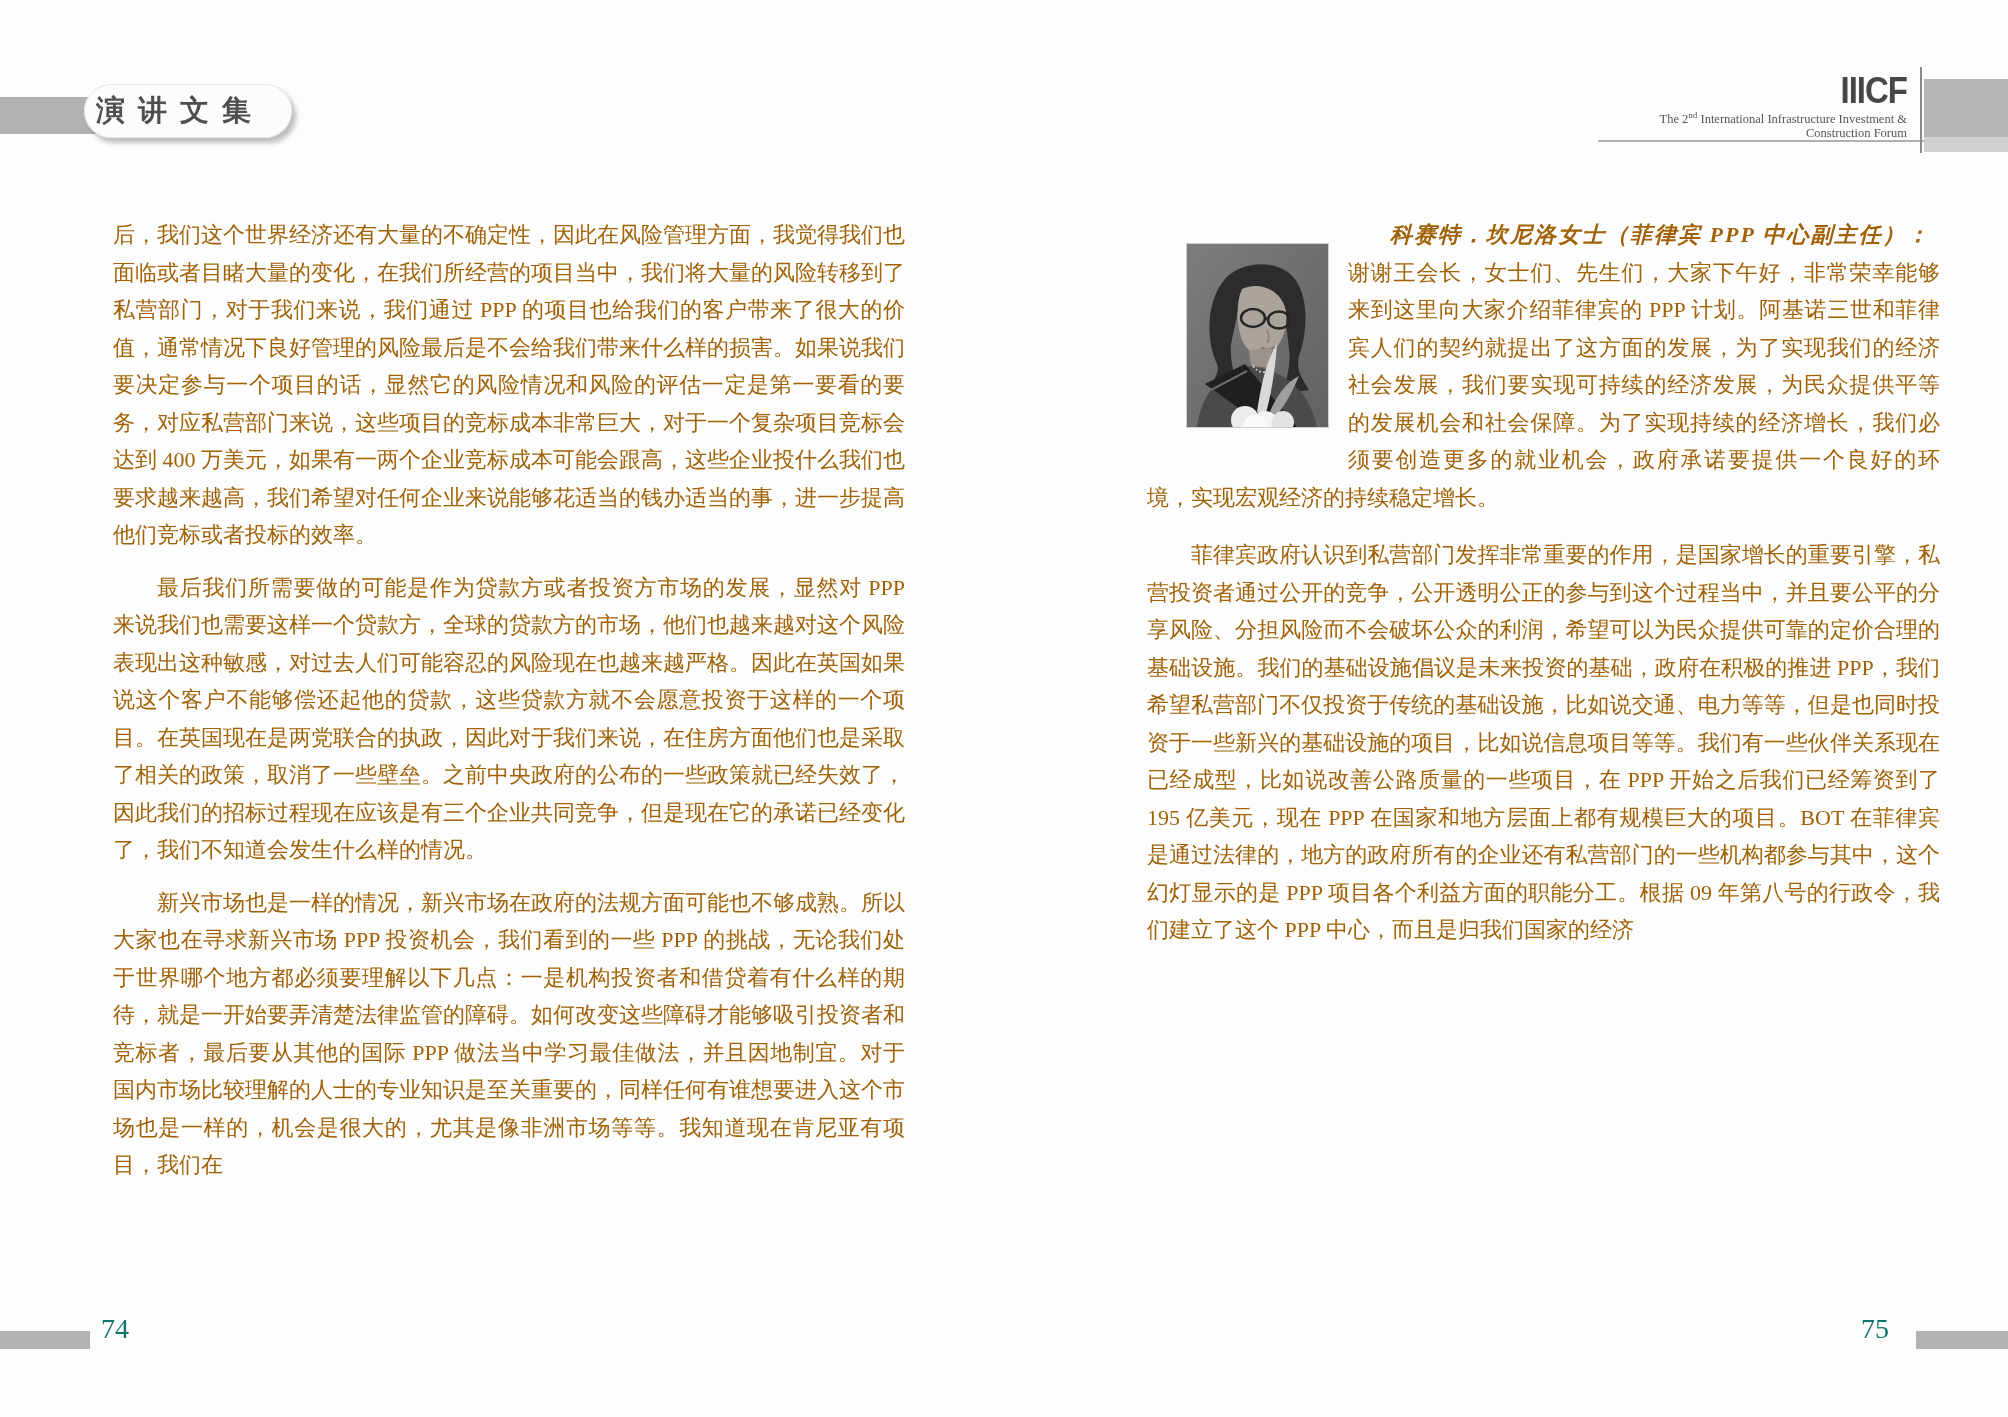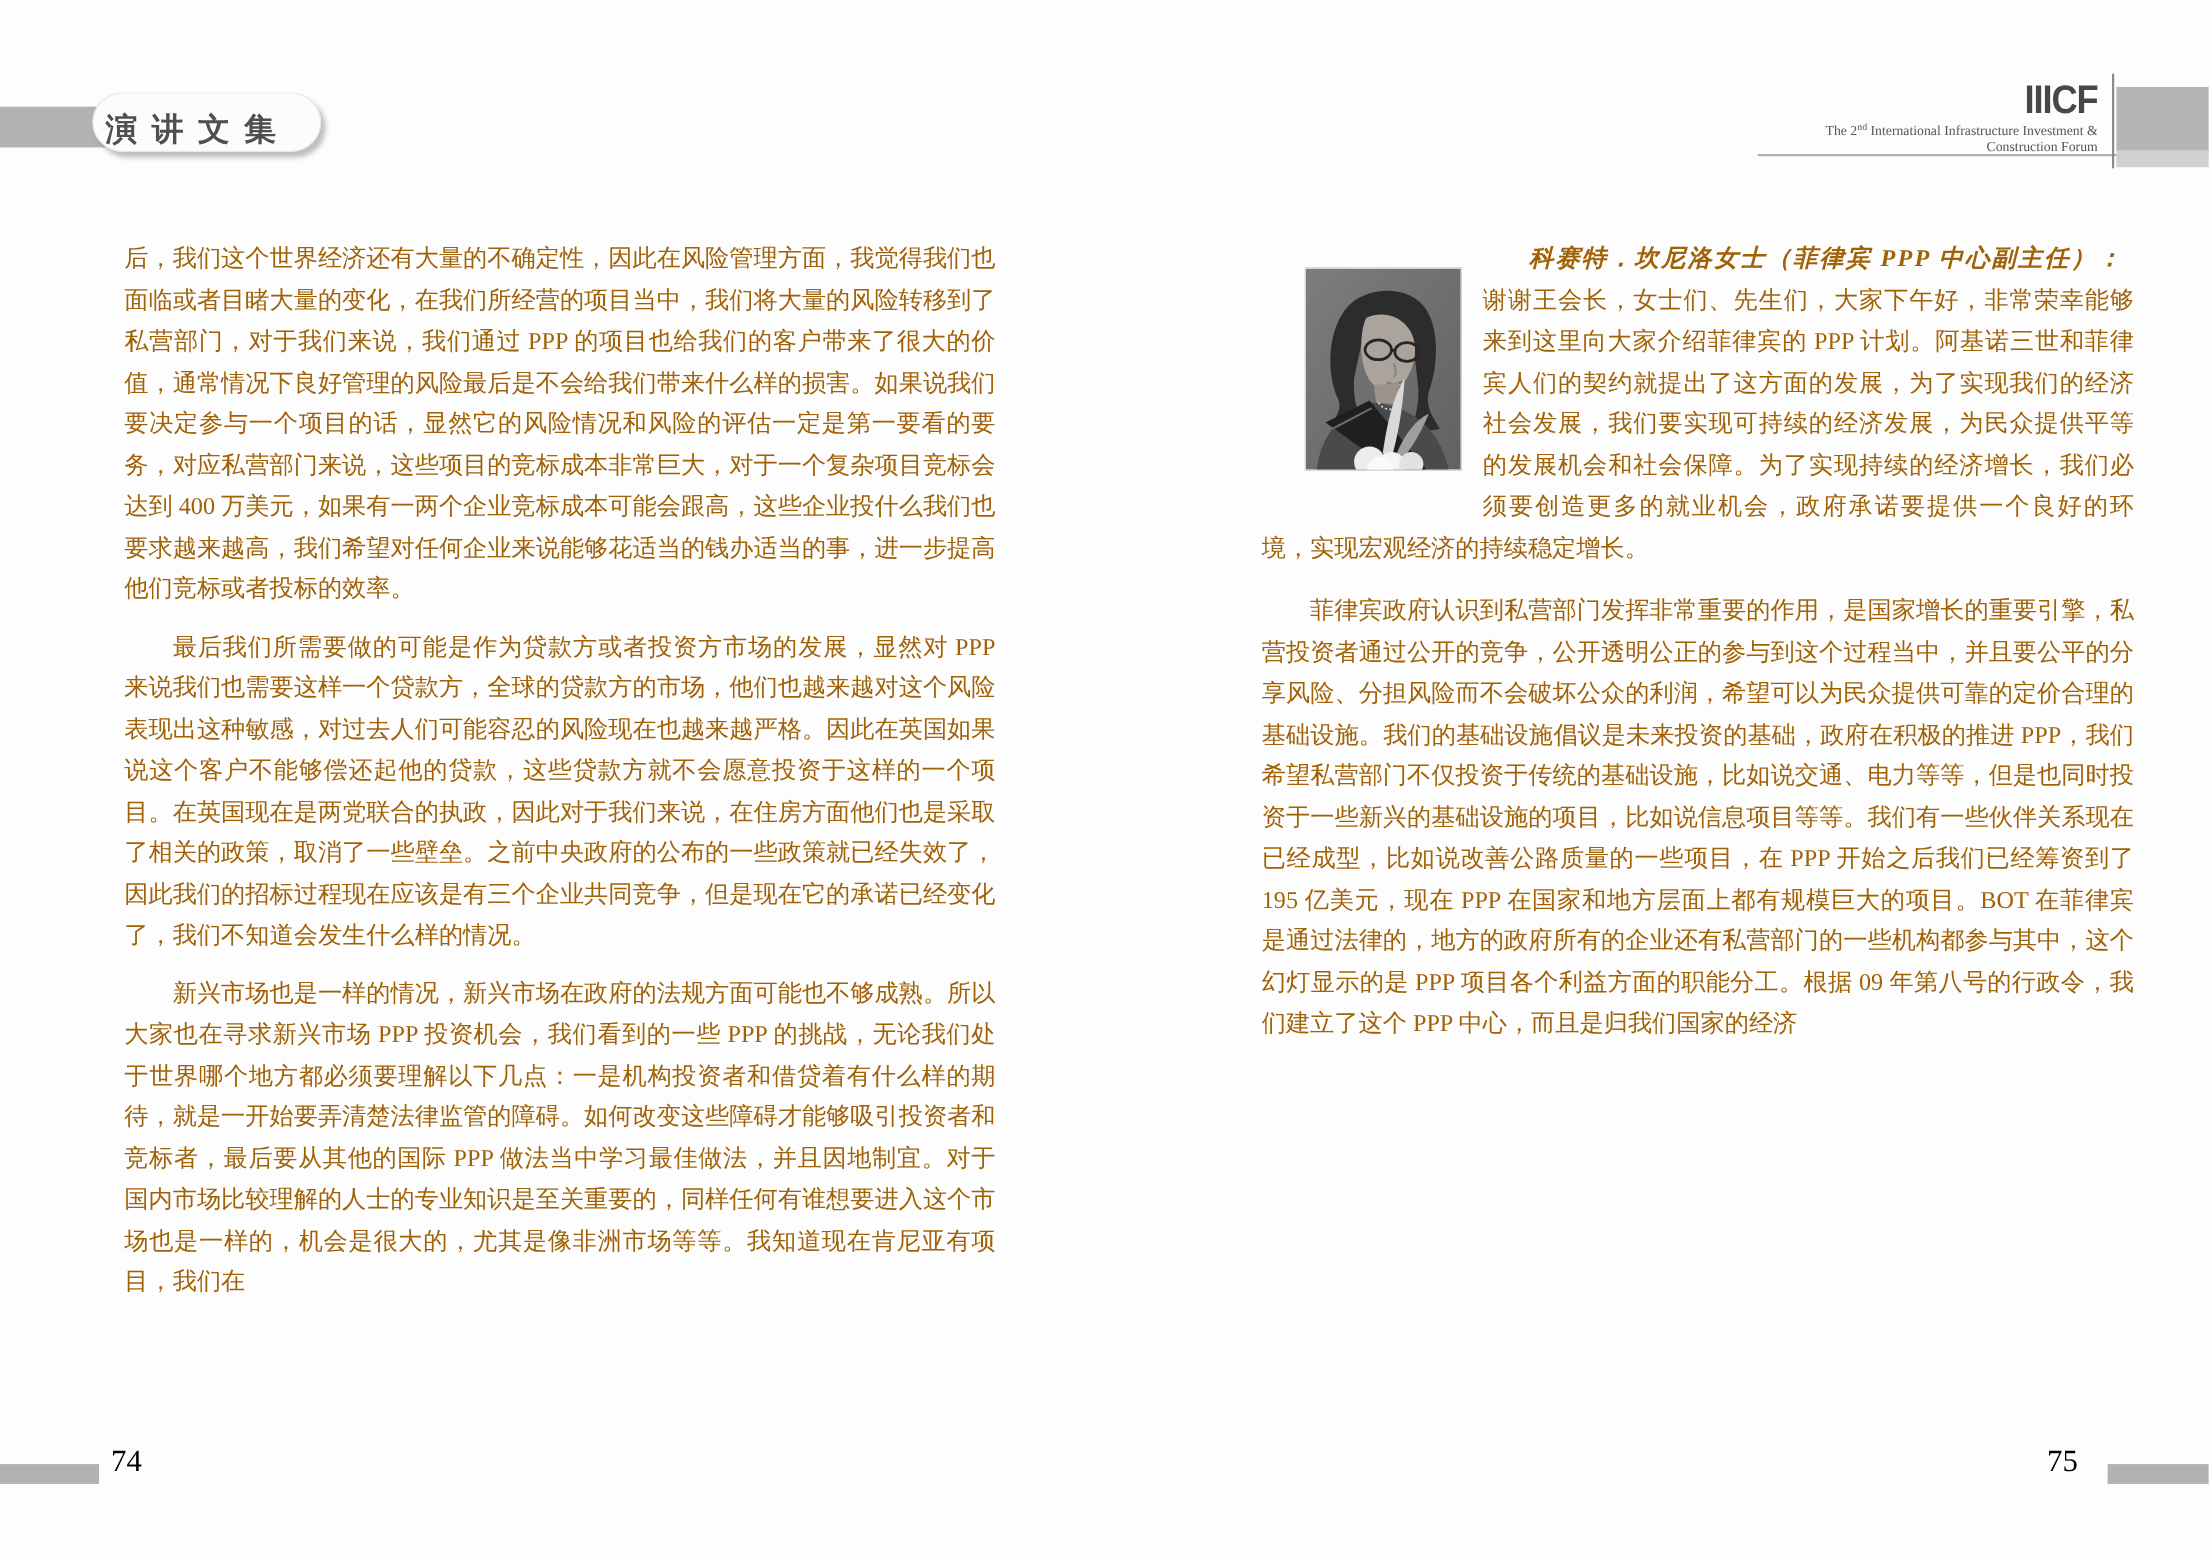--- a/index.html
+++ b/index.html
@@ -7,21 +7,21 @@
     width:2008px;height:1417px;position:relative;overflow:hidden;
     background:#fdfdfd;
     font-family:"Liberation Serif","DejaVu Serif",serif;
   }
   
   .hl-bar{position:absolute;left:0;top:97px;width:96px;height:37px;background:#b2b2b2;}
   .hl-tab{
     position:absolute;left:84px;top:84px;height:54px;min-width:170px;
     background:#fcfcfc;border-radius:27px;
     box-shadow:4px 5px 5px rgba(110,110,110,.45), inset 0 0 0 1px #e6e6e6;
-    display:flex;align-items:flex-end;padding:0 26px 0 12px;
+    display:flex;align-items:center;padding:0 26px 0 12px;
   }
   .hl-title{
     font-family:"Liberation Sans","DejaVu Sans",sans-serif;
     font-size:29px;font-weight:bold;color:#4f4f4f;letter-spacing:13px;white-space:nowrap;
   }
   
   .logo{
     position:absolute;right:101px;top:72px;
     font-family:"Liberation Sans","DejaVu Sans",sans-serif;
     font-size:33px;font-weight:900;color:#474747;letter-spacing:-1px;
@@ -51,21 +51,21 @@
   }
   .para-bio{margin-bottom:20px;}
   .photo-wrap{
     float:left;width:141px;height:183px;margin:-10px 20px 18px 40px;
     outline:1px solid #cfcfcf;
   }
   .photo-wrap svg{display:block;}
   
   .fb-left{position:absolute;left:0;top:1331px;width:90px;height:18px;background:#b2b2b2;}
   .fb-right{position:absolute;left:1916px;top:1331px;width:92px;height:18px;background:#b2b2b2;}
-  .pagenum{position:absolute;top:1313px;font-size:28px;color:#000000;}
+  .pagenum{position:absolute;top:1313px;font-size:28px;color:#0f766e;}
   .pn-left{left:101px;}
   .pn-right{left:1861px;}
 </style>
 </head>
 <body>
 
 <div class="hl-bar"></div>
 <div class="hl-tab">
   <span class="hl-title">演讲文集</span>
 </div>

